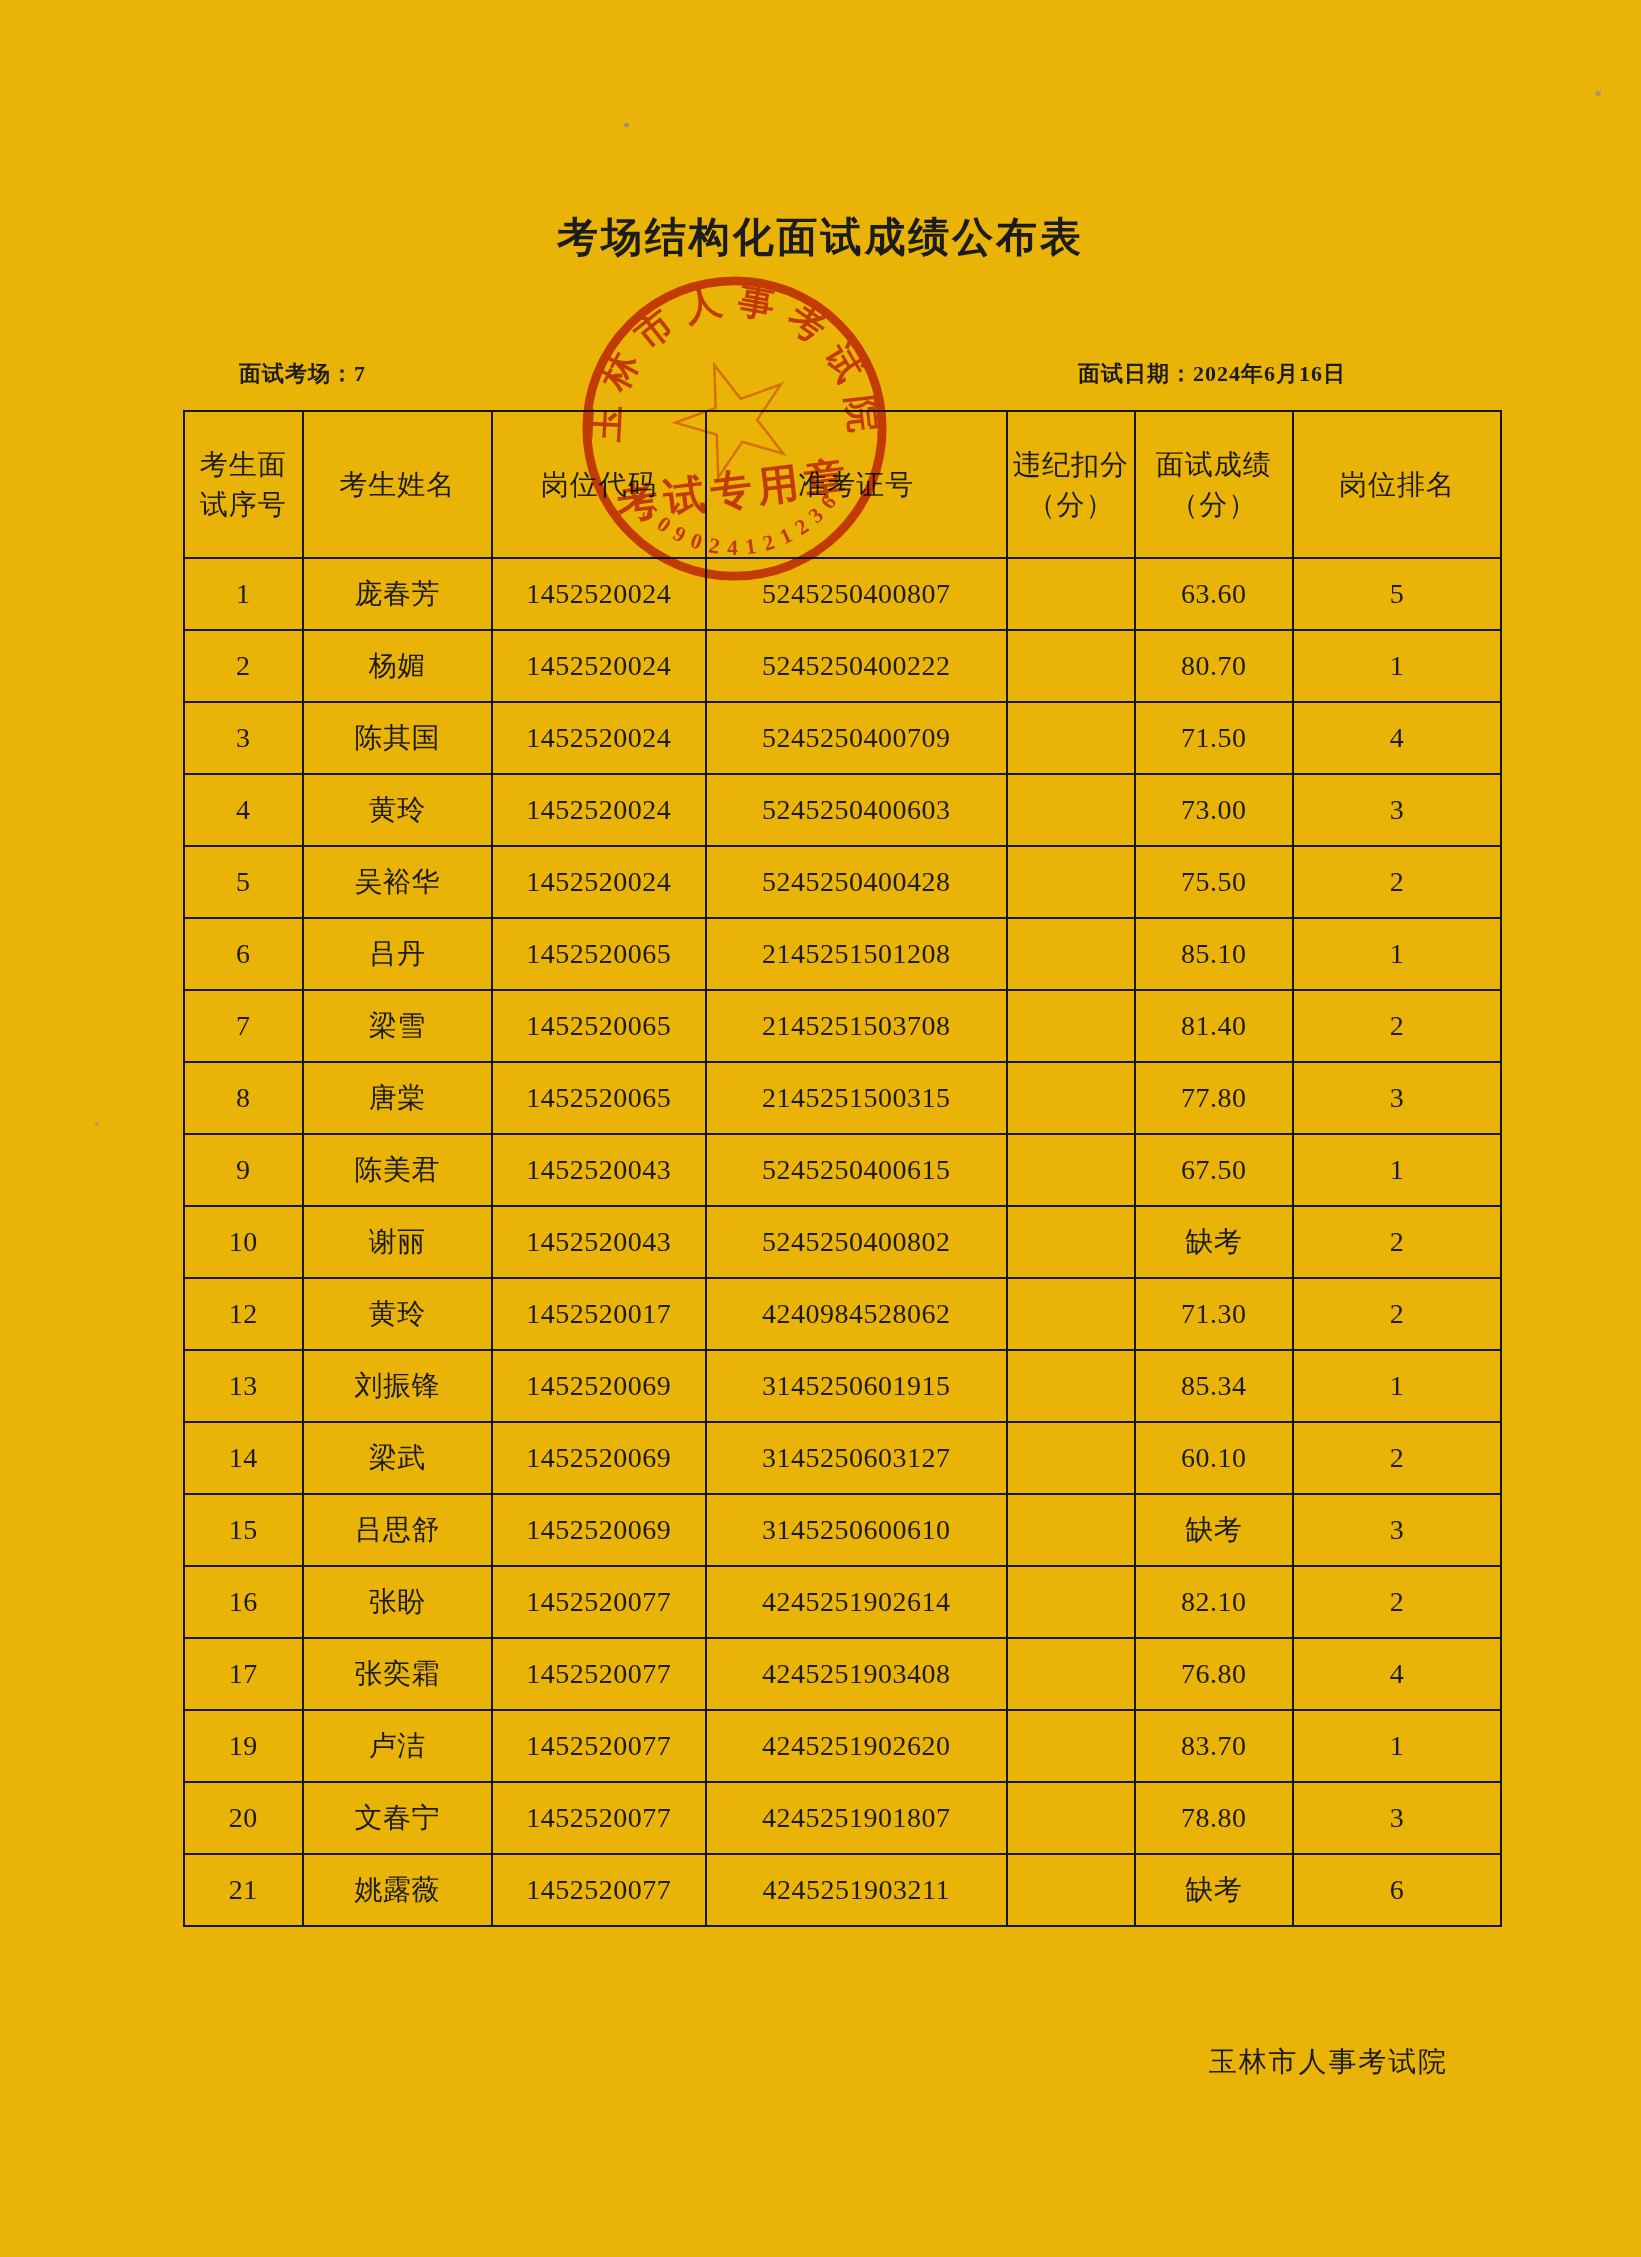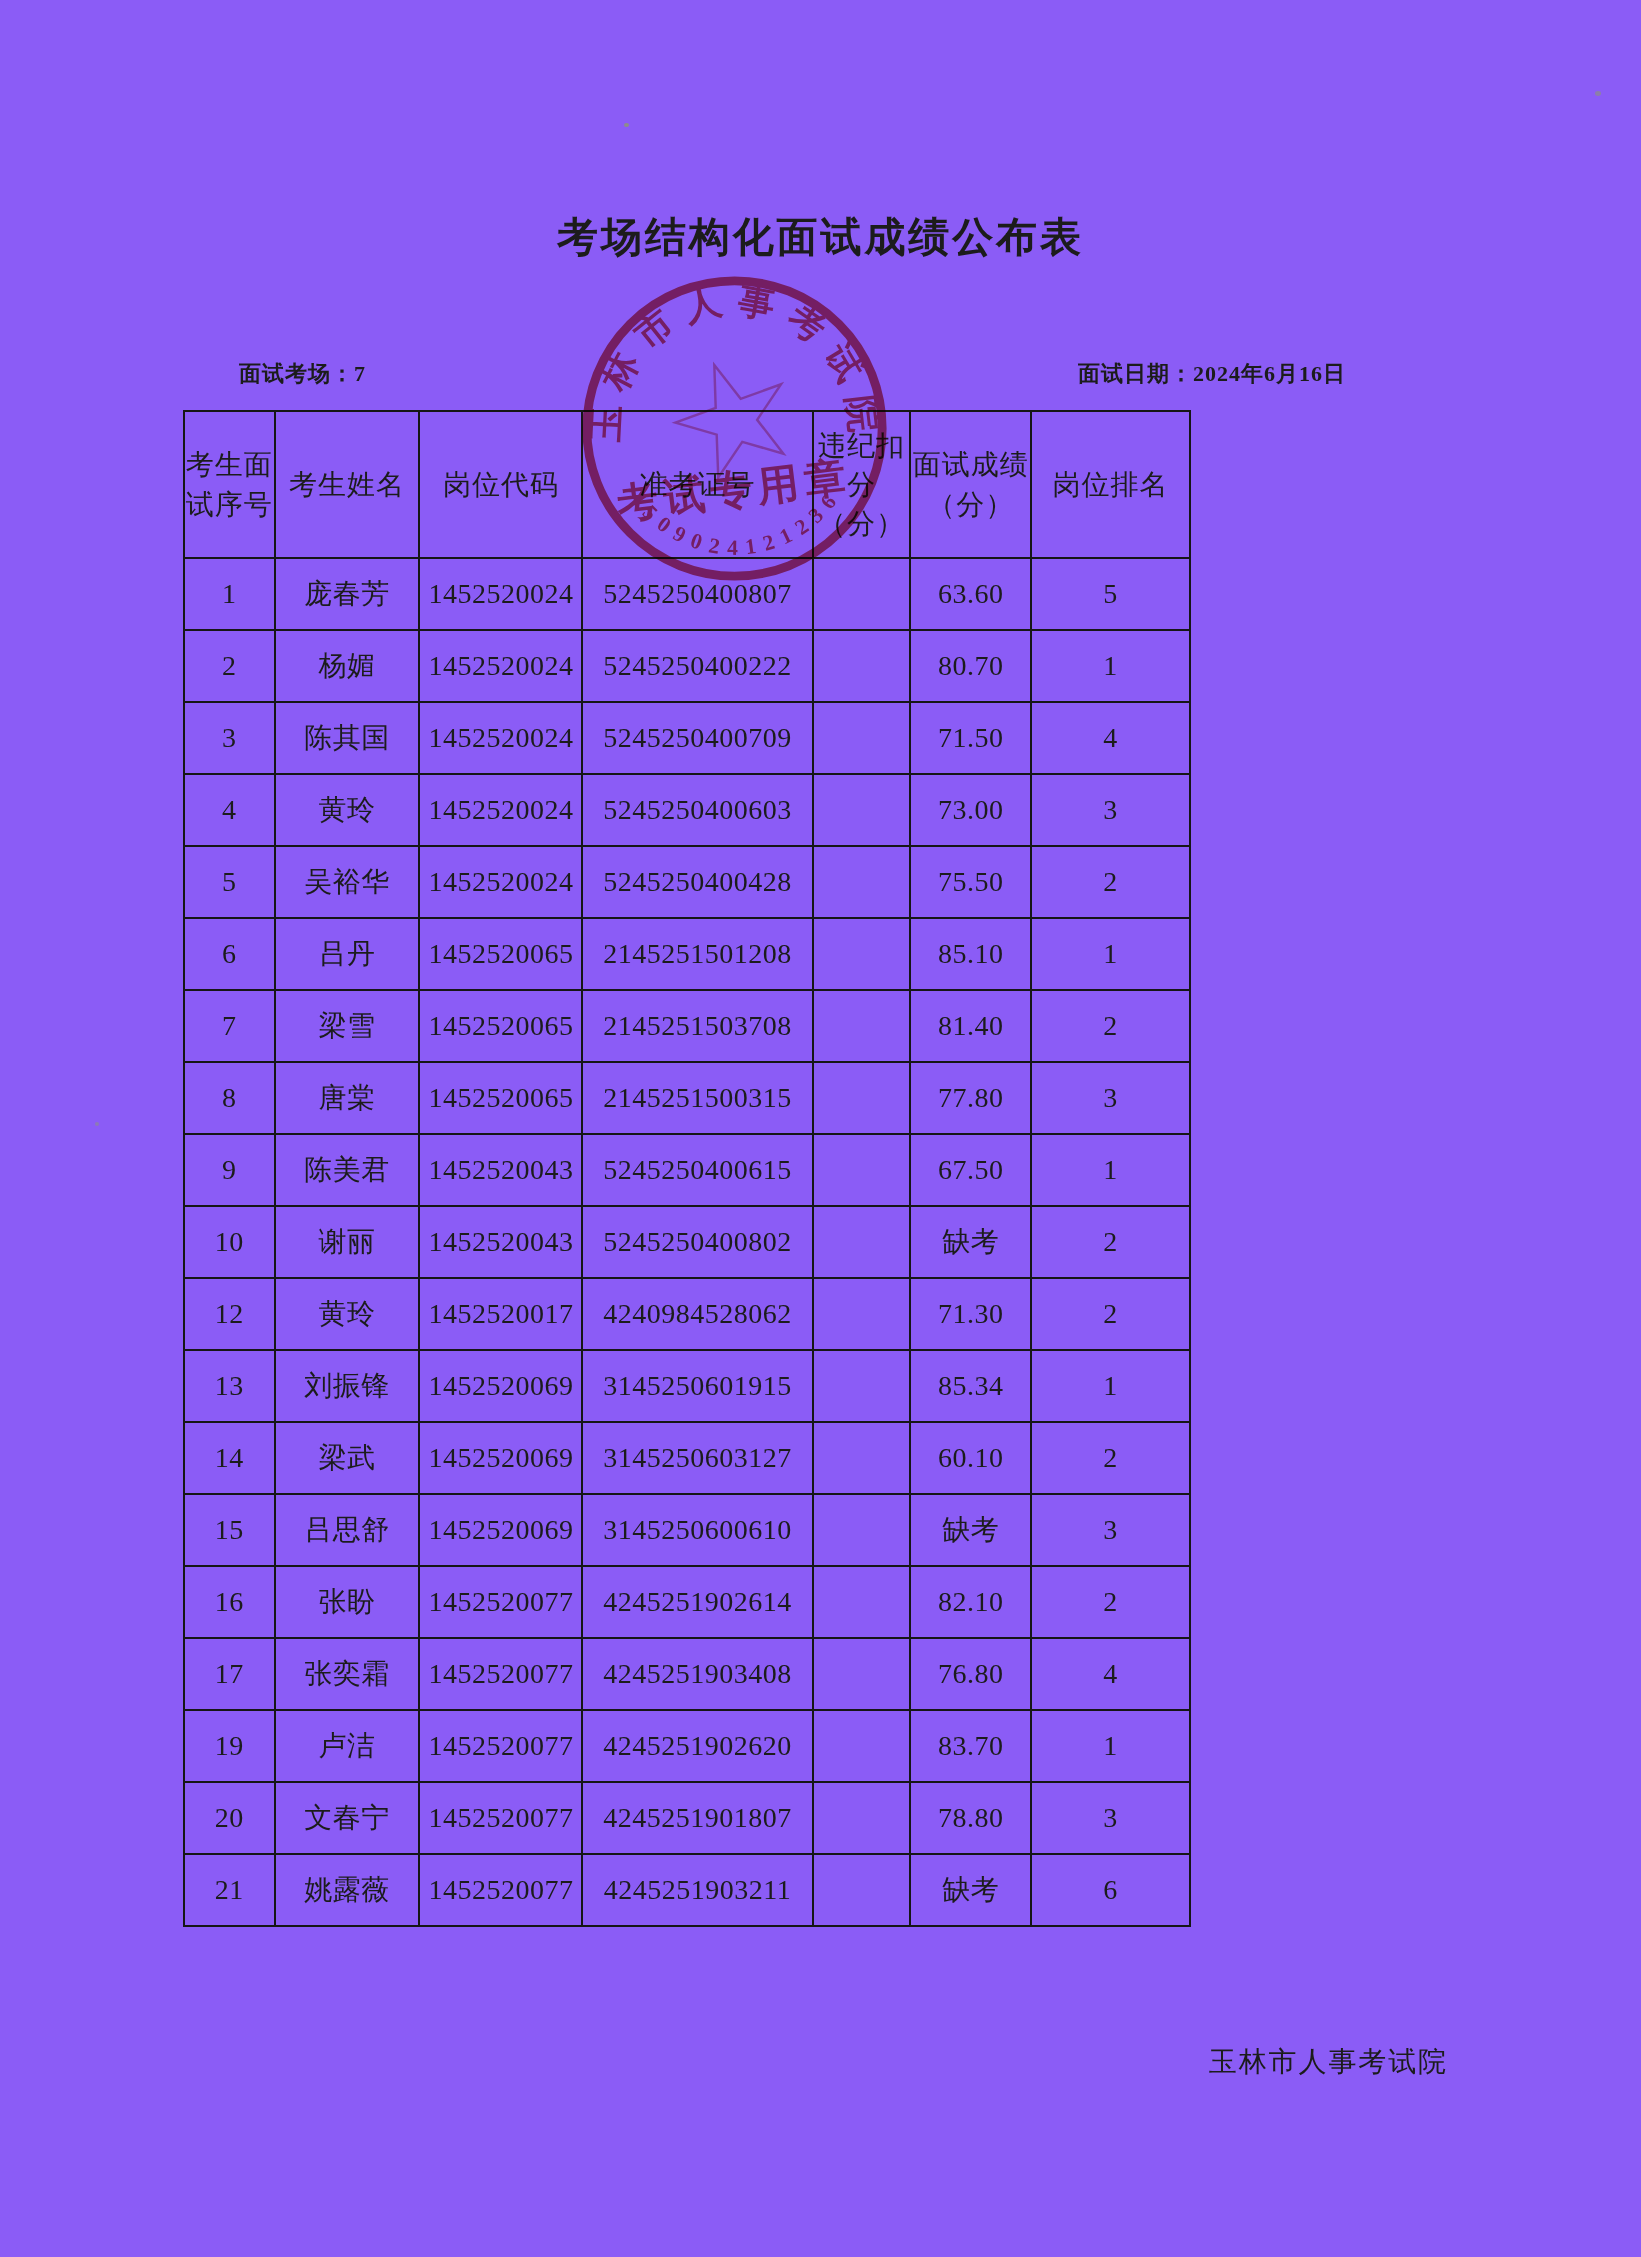--- a/index.html
+++ b/index.html
@@ -1,34 +1,34 @@
 <!DOCTYPE html>
 <html><head>
 <meta charset="utf-8">
 <style>
   html,body{margin:0;padding:0;background:#e9e8e4;}
   .paper{
     position:relative;
     width:1641px;height:2257px;
     margin:0 auto;
-    background:#8b5cf6;
+    background:#eab308;
     font-family:"Liberation Serif","DejaVu Serif",serif;
     color:#1c1c1c;
     overflow:hidden;
   }
   .doc-title{
     position:absolute;left:0;right:0;top:210px;
     text-align:center;
     font-size:41px;font-weight:bold;letter-spacing:2.9px;
   }
   .meta-line{position:absolute;top:359px;font-size:22px;font-weight:bold;letter-spacing:1px;}
   .exam-room{left:239px;}
   .interview-date{left:1078px;}
   .results-table{
-    position:absolute;left:183px;top:410px;width:1008px;
+    position:absolute;left:183px;top:410px;width:1319px;
     border-collapse:collapse;table-layout:fixed;
   }
   .results-table th,.results-table td{
     border:2.4px solid #161616;
     text-align:center;vertical-align:middle;
     padding:0;
     font-weight:normal;
   }
   .results-table th{
     height:145px;font-size:28px;line-height:1.4;white-space:pre-line;letter-spacing:1px;

